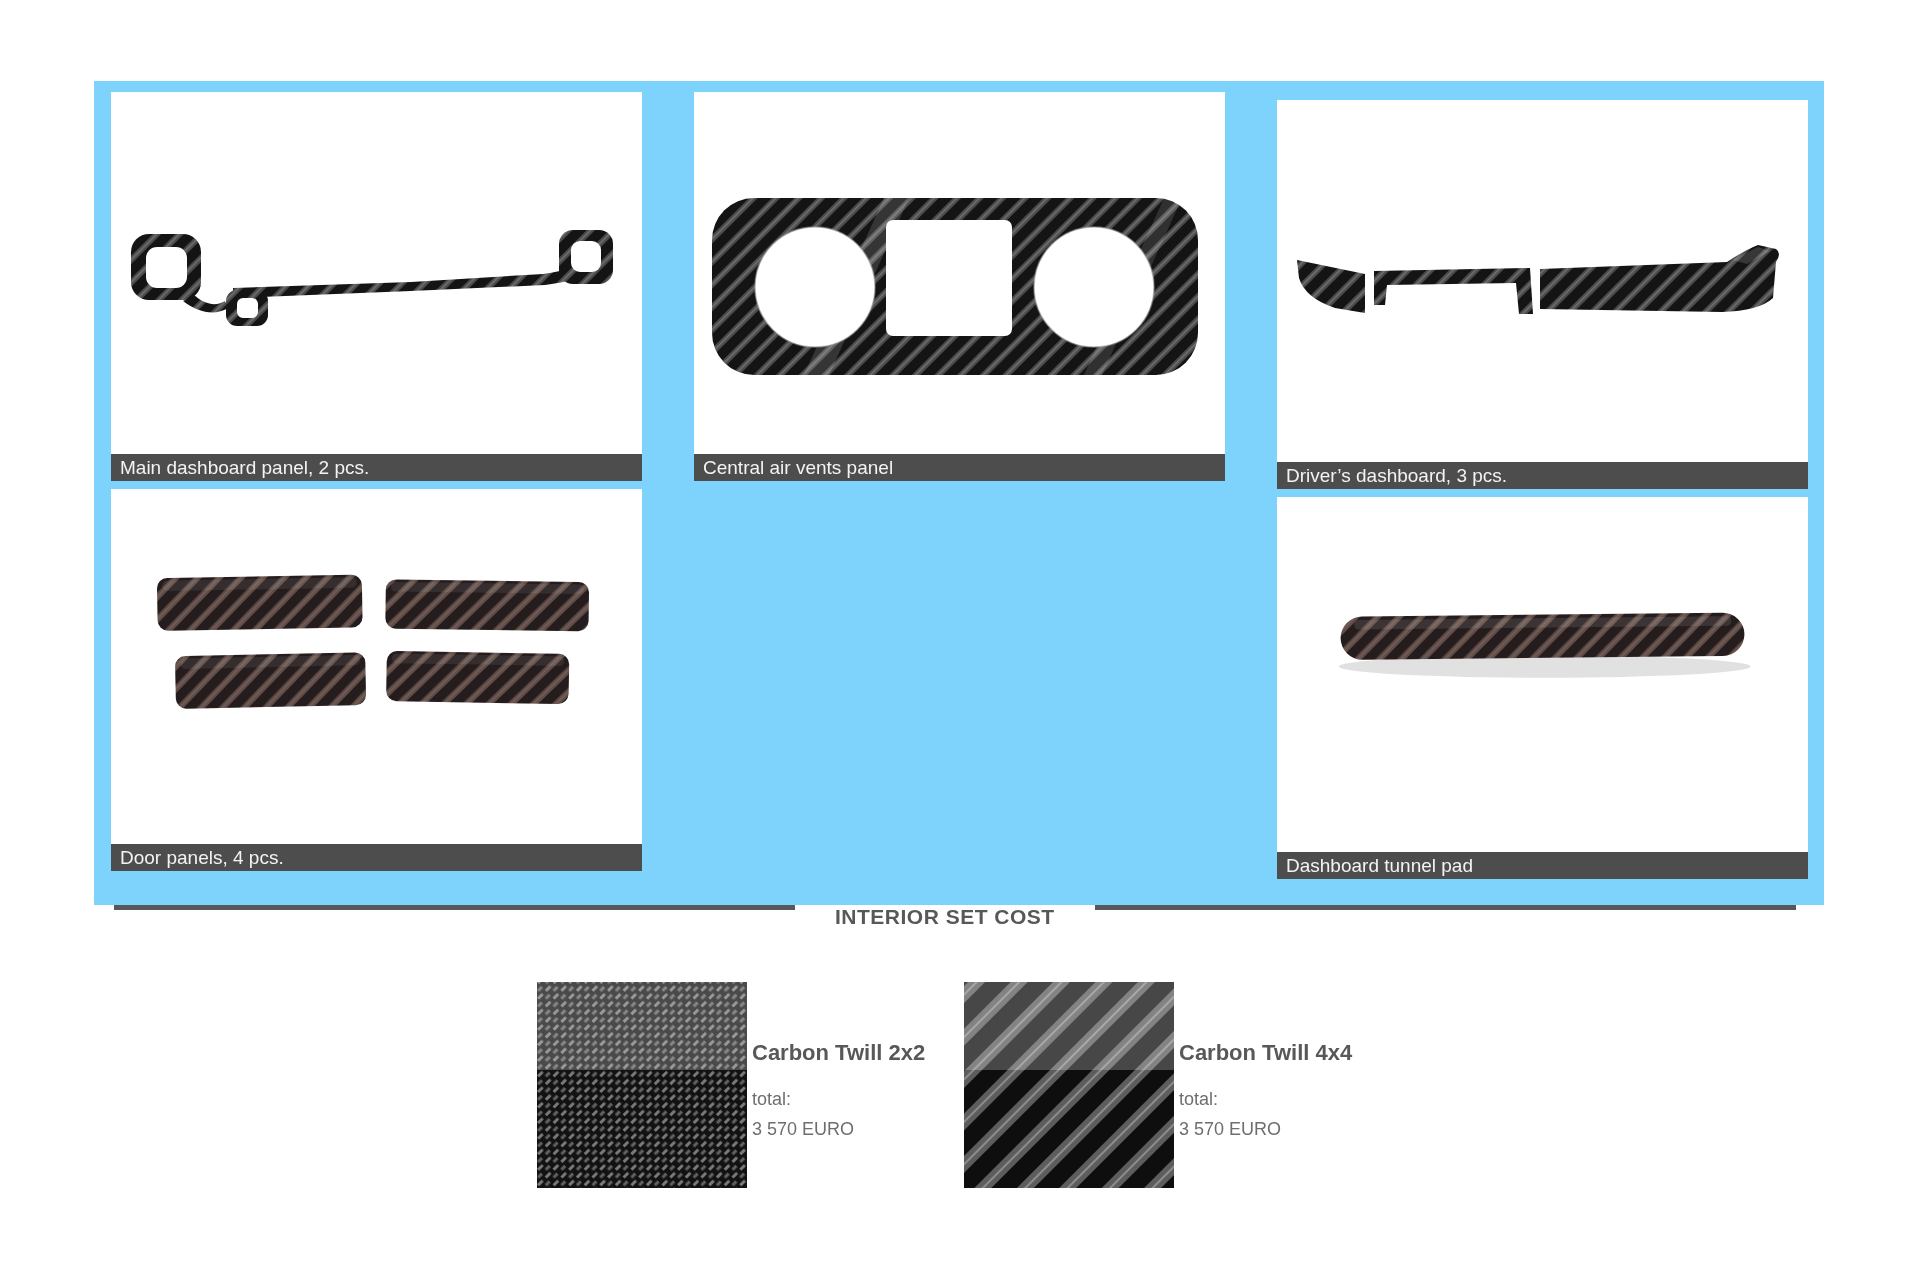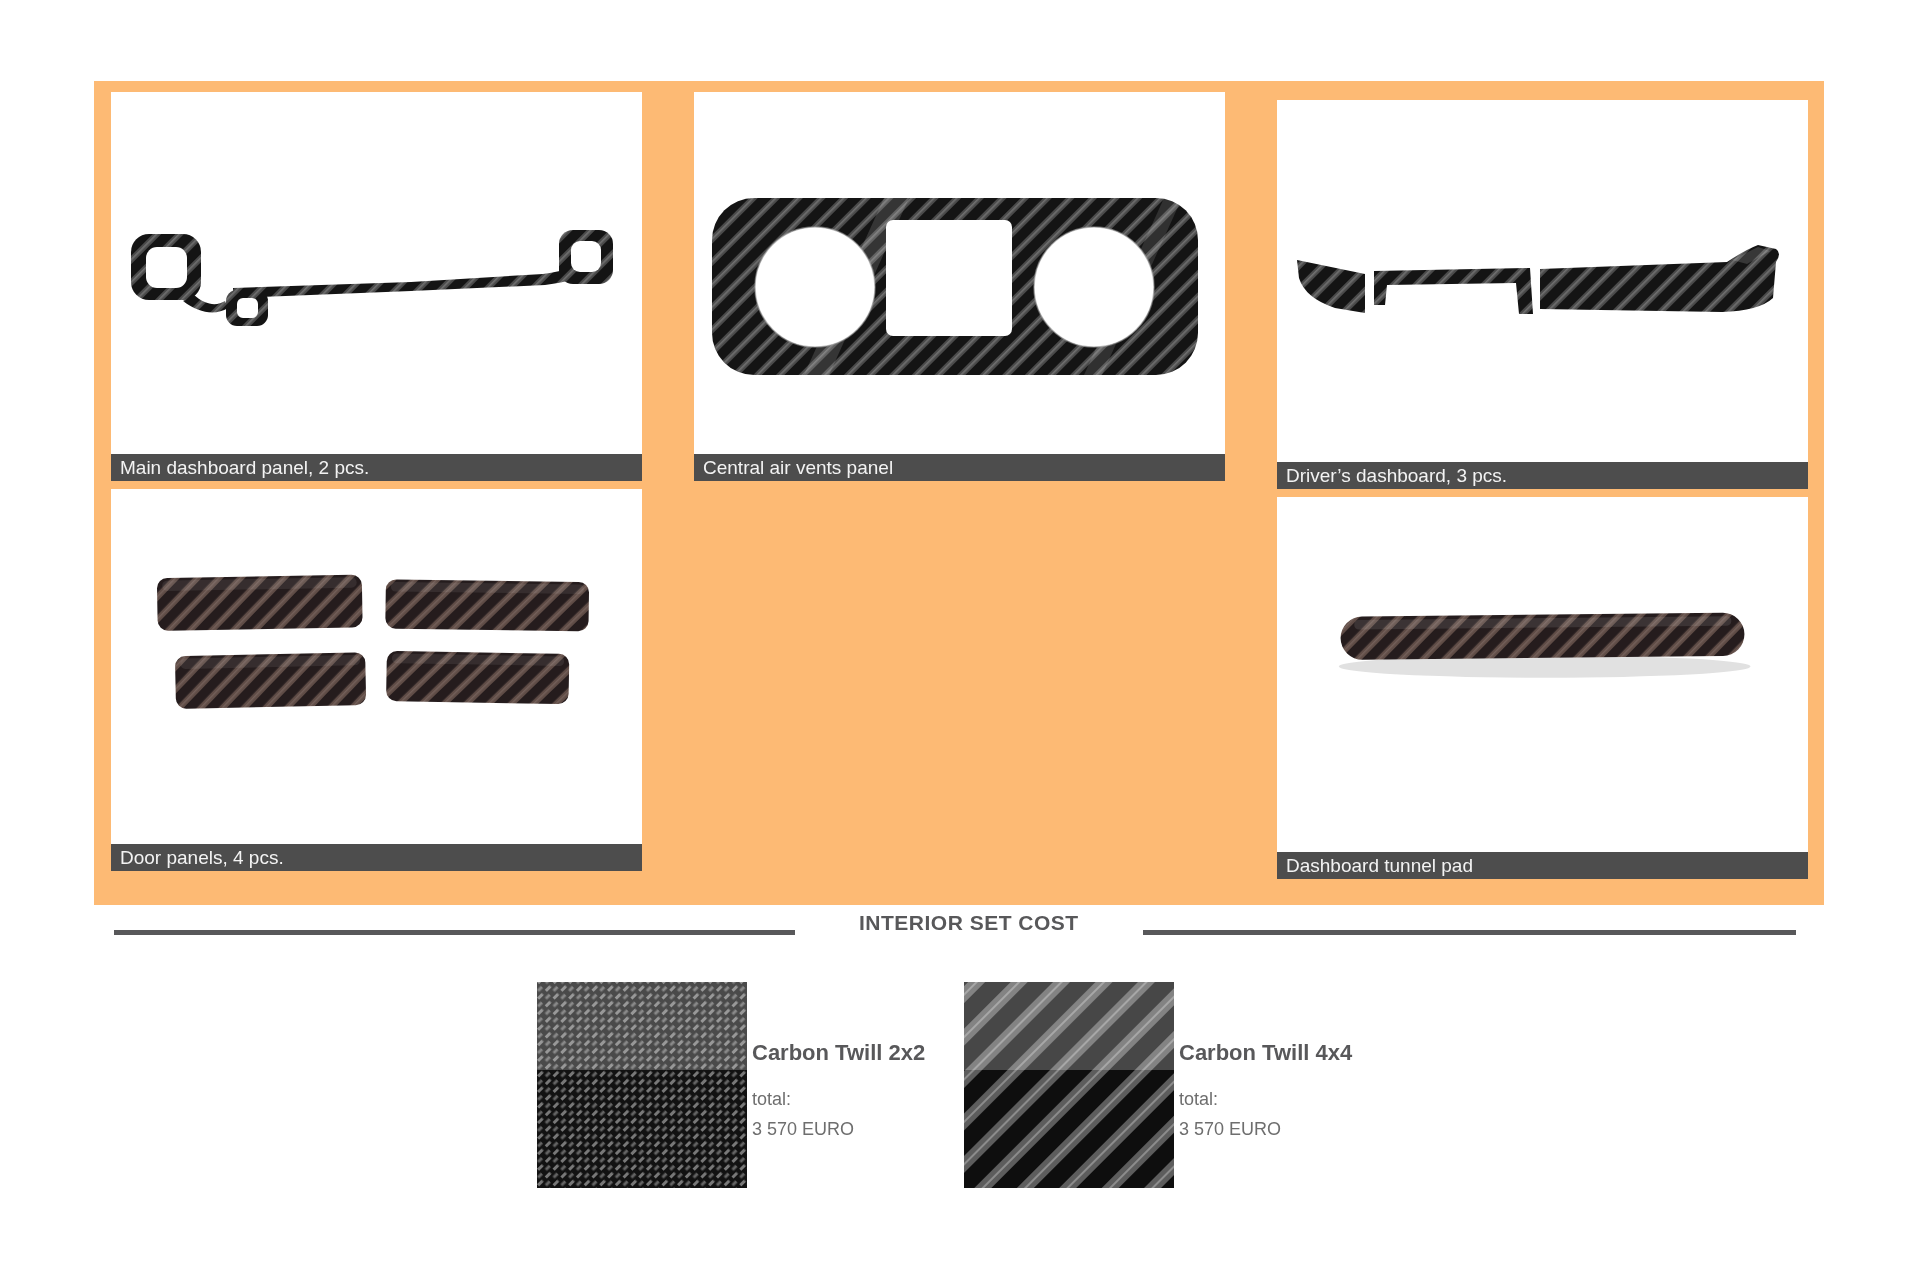--- a/index.html
+++ b/index.html
@@ -1,37 +1,37 @@
 <!DOCTYPE html>
 <html><head>
 <meta charset="utf-8">
 <style>
   * { margin:0; padding:0; box-sizing:border-box; }
   html,body { width:1920px; height:1280px; background:#ffffff; }
   body { font-family:"Liberation Sans", sans-serif; }
   #screen { position:relative; width:1920px; height:1280px; background:#ffffff; overflow:hidden; }
-  .sheet { position:absolute; left:94px; top:81px; width:1730px; height:824px; background:#fdba74;padding-left:44px; }
+  .sheet { position:absolute; left:94px; top:81px; width:1730px; height:824px; background:#7dd3fc;padding-left:44px; }
 
   .tile { position:absolute; width:531px; background:#ffffff; display:flex; flex-direction:column; }
   .tile-img { flex:1 1 auto; overflow:hidden; }
   .tile-img svg { display:block; width:100%; height:100%; }
   .tile-caption {
     flex:0 0 27px; height:27px; line-height:27px; background:#4d4d4d;
     color:#f3f3f3; font-size:19px; padding-left:9px; white-space:nowrap; overflow:hidden;
   }
 
   .row1 { top:11px; height:389px; }
   .row2 { top:408px; height:382px;gap:48px; }
   .col1 { left:17px; }
   .col2 { left:600px; }
   .col3 { left:1183px;margin-top:8px; }
 
   .cost-separator {
     position:absolute; left:20px; right:28px; top:824px; height:30px;
-    display:flex; align-items:flex-end;gap:24px;
+    display:flex; align-items:flex-start;
   }
   .sep-line { height:5px; background:#58585a; }
   .sep-line.left  { width:681px; margin-right:40px; }
   .sep-line.right { flex:1 1 auto; margin-left:40px; }
   .cost-title {
     font-size:21px; font-weight:bold; color:#58585a; letter-spacing:0.5px; white-space:nowrap;
   }
 
   .cost-option { position:absolute; top:901px; width:430px; height:206px; }
   .cost-option.opt1 { left:443px;text-decoration:underline; }

